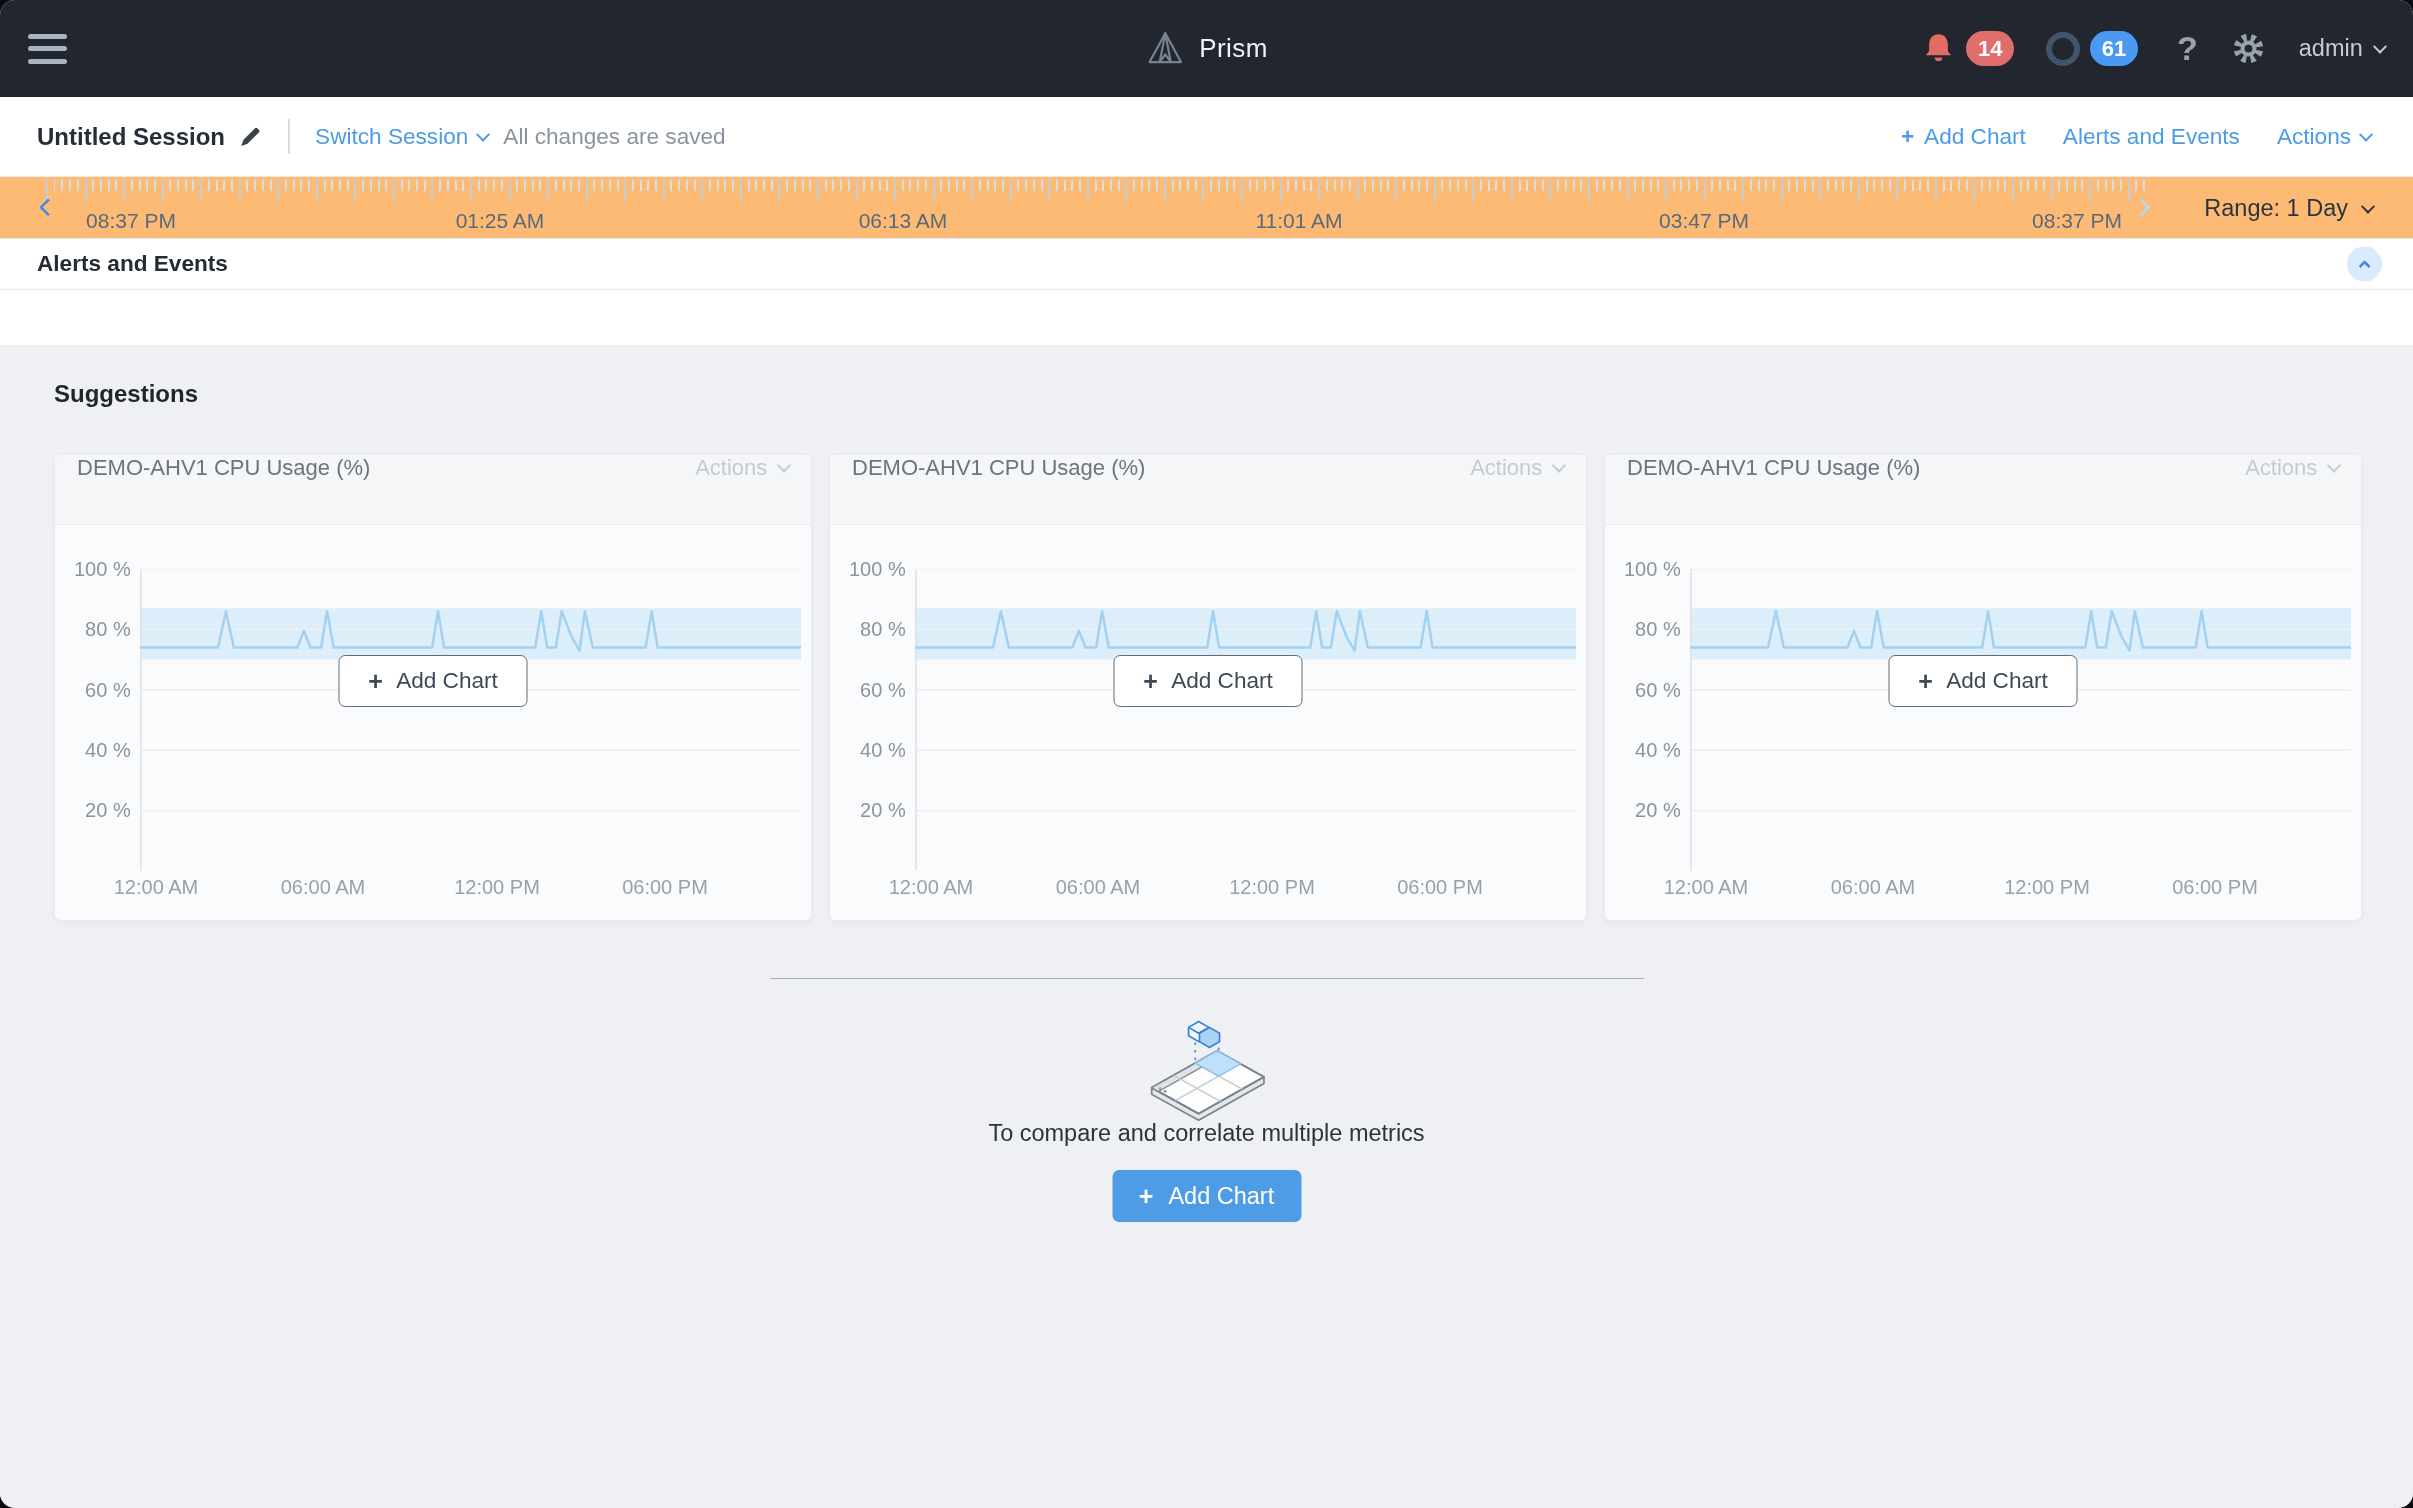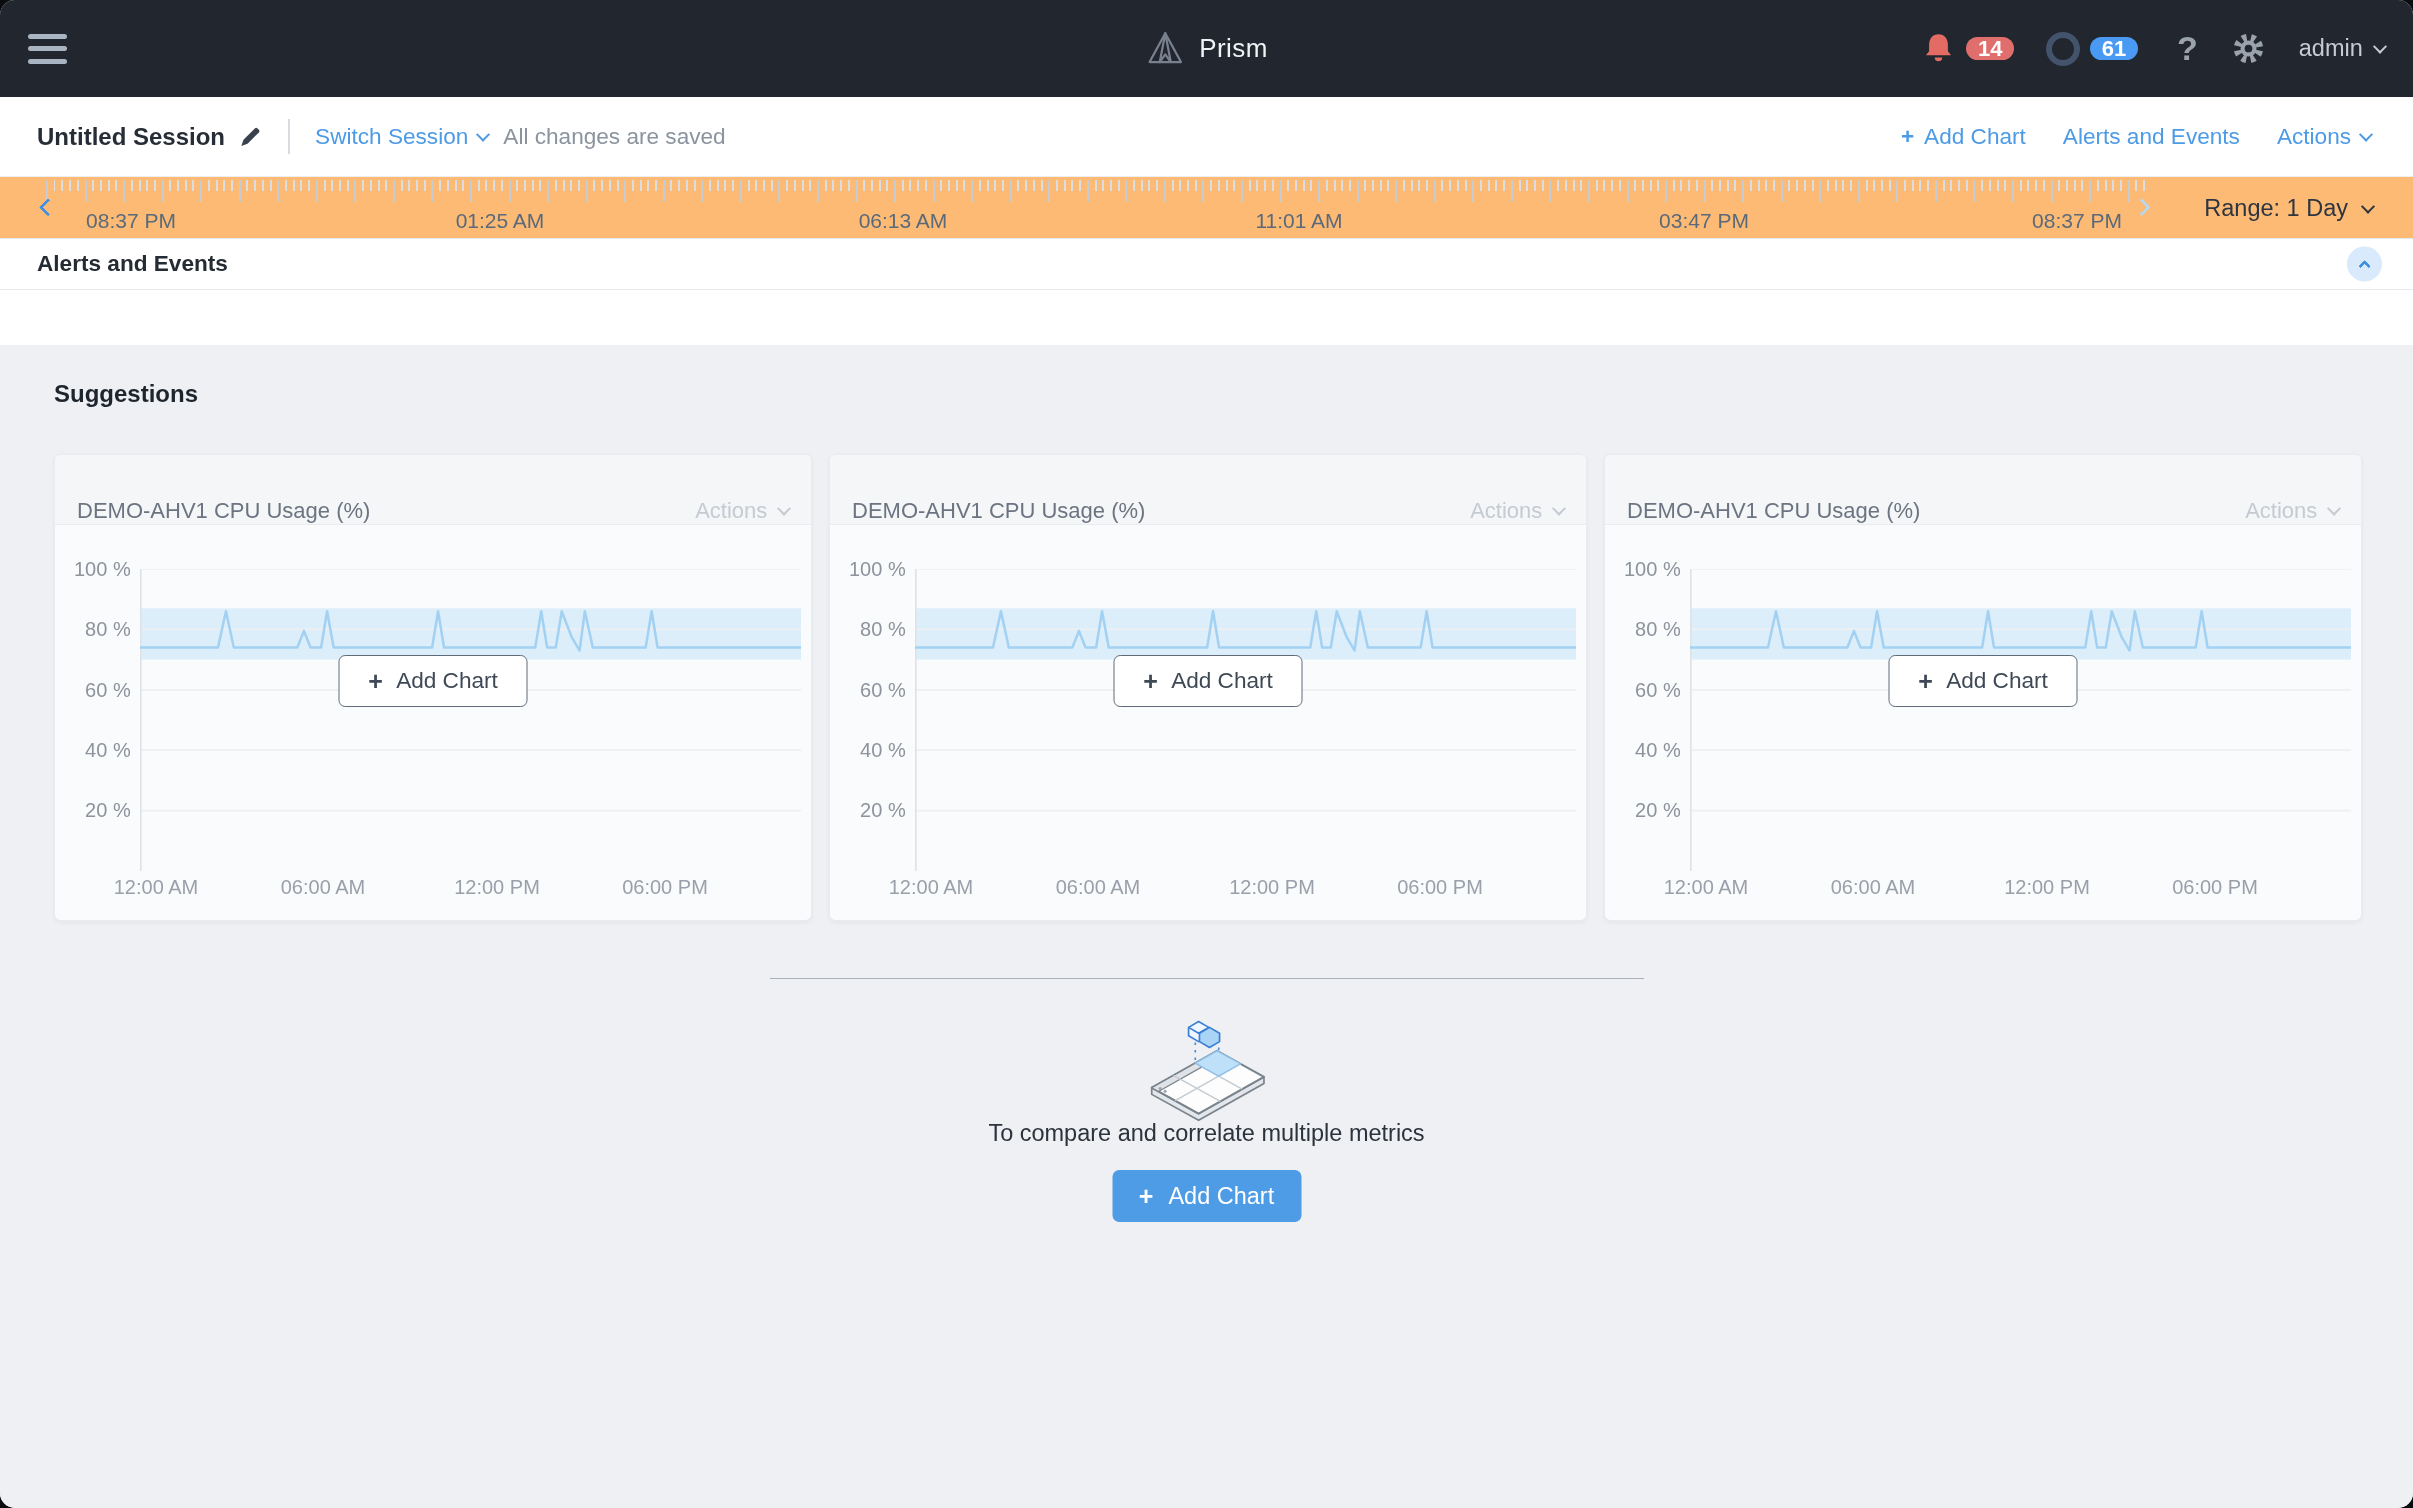--- a/index.html
+++ b/index.html
@@ -11,21 +11,21 @@
   
   .navbar { position:relative; height:97px; background:#21262f; display:flex; align-items:center; padding:0 28.5px 0 28px; }
   .hamburger { width:39px; height:30px; display:flex; flex-direction:column; justify-content:space-between; cursor:pointer; margin-right:23.5px; }
   .hamburger span { display:block; height:5px; border-radius:2.5px; background:#a9b4c3; }
   .searchbox { display:flex; align-items:center; width:595px; height:51px; background:#3b424e; border-radius:8.4px; padding:0 17px 0 18.4px; }
   .searchbox input { flex:1; background:transparent; border:none; outline:none; color:#f5f6f8; font-size:23.5px; font-family:"Liberation Sans",sans-serif; margin-left:13.4px; }
   .star { color:#767e8a; font-size:27px; line-height:1; cursor:pointer; }
   .brand { position:absolute; left:50%; top:0; height:97px; transform:translateX(-50%); display:flex; align-items:center; gap:15px; }
   .brand-name { color:#f0f2f5; font-size:26px; letter-spacing:0.4px; }
   .nav-right { margin-left:auto; display:flex; align-items:center; }
-  .badge { height:23px; min-width:47px; padding:0 11.7px; border-radius:18.4px; color:#fff; font-size:22px; font-weight:bold; display:flex; align-items:center; justify-content:center; }
+  .badge { height:35px; min-width:47px; padding:0 11.7px; border-radius:18.4px; color:#fff; font-size:22px; font-weight:bold; display:flex; align-items:center; justify-content:center; }
   .badge.red { background:#e06e6d; margin-left:10px; }
   .badge.blue { background:#4a99f2; margin-left:10px; }
   .ring { width:34px; height:34px; border:6.7px solid #42536b; border-radius:50%; margin-left:32px; }
   .help { color:#9aa2ac; font-size:34px; font-weight:bold; margin-left:39px; cursor:pointer; }
   .gear { margin-left:32px; cursor:pointer; display:flex; }
   .admin { color:#c7ccd4; font-size:23.5px; margin-left:32px; cursor:pointer; display:flex; align-items:center; gap:11.7px; }
 
   
   .chev { display:inline-block; width:10px; height:10px; border-right:2.5px solid currentColor; border-bottom:2.5px solid currentColor; }
   .chev.down  { transform:rotate(45deg) translate(-1.7px,-1.7px); }
@@ -59,21 +59,21 @@
   .alerts-title { font-size:22.6px; font-weight:bold; color:#252b33; }
   .collapse-btn { position:absolute; right:31px; top:50%; transform:translateY(-50%); width:35px; height:35px; border-radius:50%; background:#d8eafb; display:flex; align-items:center; justify-content:center; cursor:pointer; color:#3e8ee2; }
   .collapse-btn .chev { width:9.2px; height:9.2px; border-width:3.4px; border-radius:1.7px; margin-top:5px; }
   .white-strip { height:55px; background:#fff; }
 
   
   .gray-section { position:relative; height:1163px; background:#eef0f3; }
   .sugg-title { position:absolute; left:54px; top:35px; font-size:24px; font-weight:bold; color:#1f252d; }
   .cards { position:absolute; left:54px; top:109px; display:flex; gap:17px; }
   .card { position:relative; width:758px; height:467px; background:#fafbfc; border:0.8px solid #e9ebee; border-radius:6.7px; box-shadow:0 1.7px 4.2px rgba(40,50,60,.05); overflow:hidden; }
-  .card-header { height:70px; background:#f4f6f8; border-bottom:0.8px solid #e9ebee; display:flex; align-items:flex-end; padding:0 22px; }
+  .card-header { height:70px; background:#f4f6f8; border-bottom:0.8px solid #e9ebee; display:flex; align-items:flex-start; padding:0 22px; }
   .card-title { font-size:22px; color:#6b7480; }
   .card-actions { margin-left:auto; color:#c5cbd2; font-size:22px; display:flex; align-items:center; gap:11.7px; cursor:pointer; }
   .ylab { position:absolute; width:69px; left:6.7px; text-align:right; transform:translateY(-50%); color:#8d939c; font-size:20px; }
   .xlab { position:absolute; top:421px; transform:translateX(-50%); color:#9aa0a9; font-size:20px; white-space:nowrap; }
   .chart-svg { position:absolute; left:85px; top:114px; width:661px; height:302px; }
   .card-addchart { position:absolute; left:50%; top:200px; transform:translateX(-50%); width:189px; height:52px; background:#fff; border:1.7px solid #606b79; border-radius:6.7px; display:flex; align-items:center; justify-content:center; gap:13.4px; color:#3f4956; font-size:22.6px; cursor:pointer; }
   .card-addchart .plus { font-size:25px; }
 
   
   .divider { position:absolute; left:770px; top:633px; width:874px; height:0; border-top:1.7px solid #a9afb7; }

